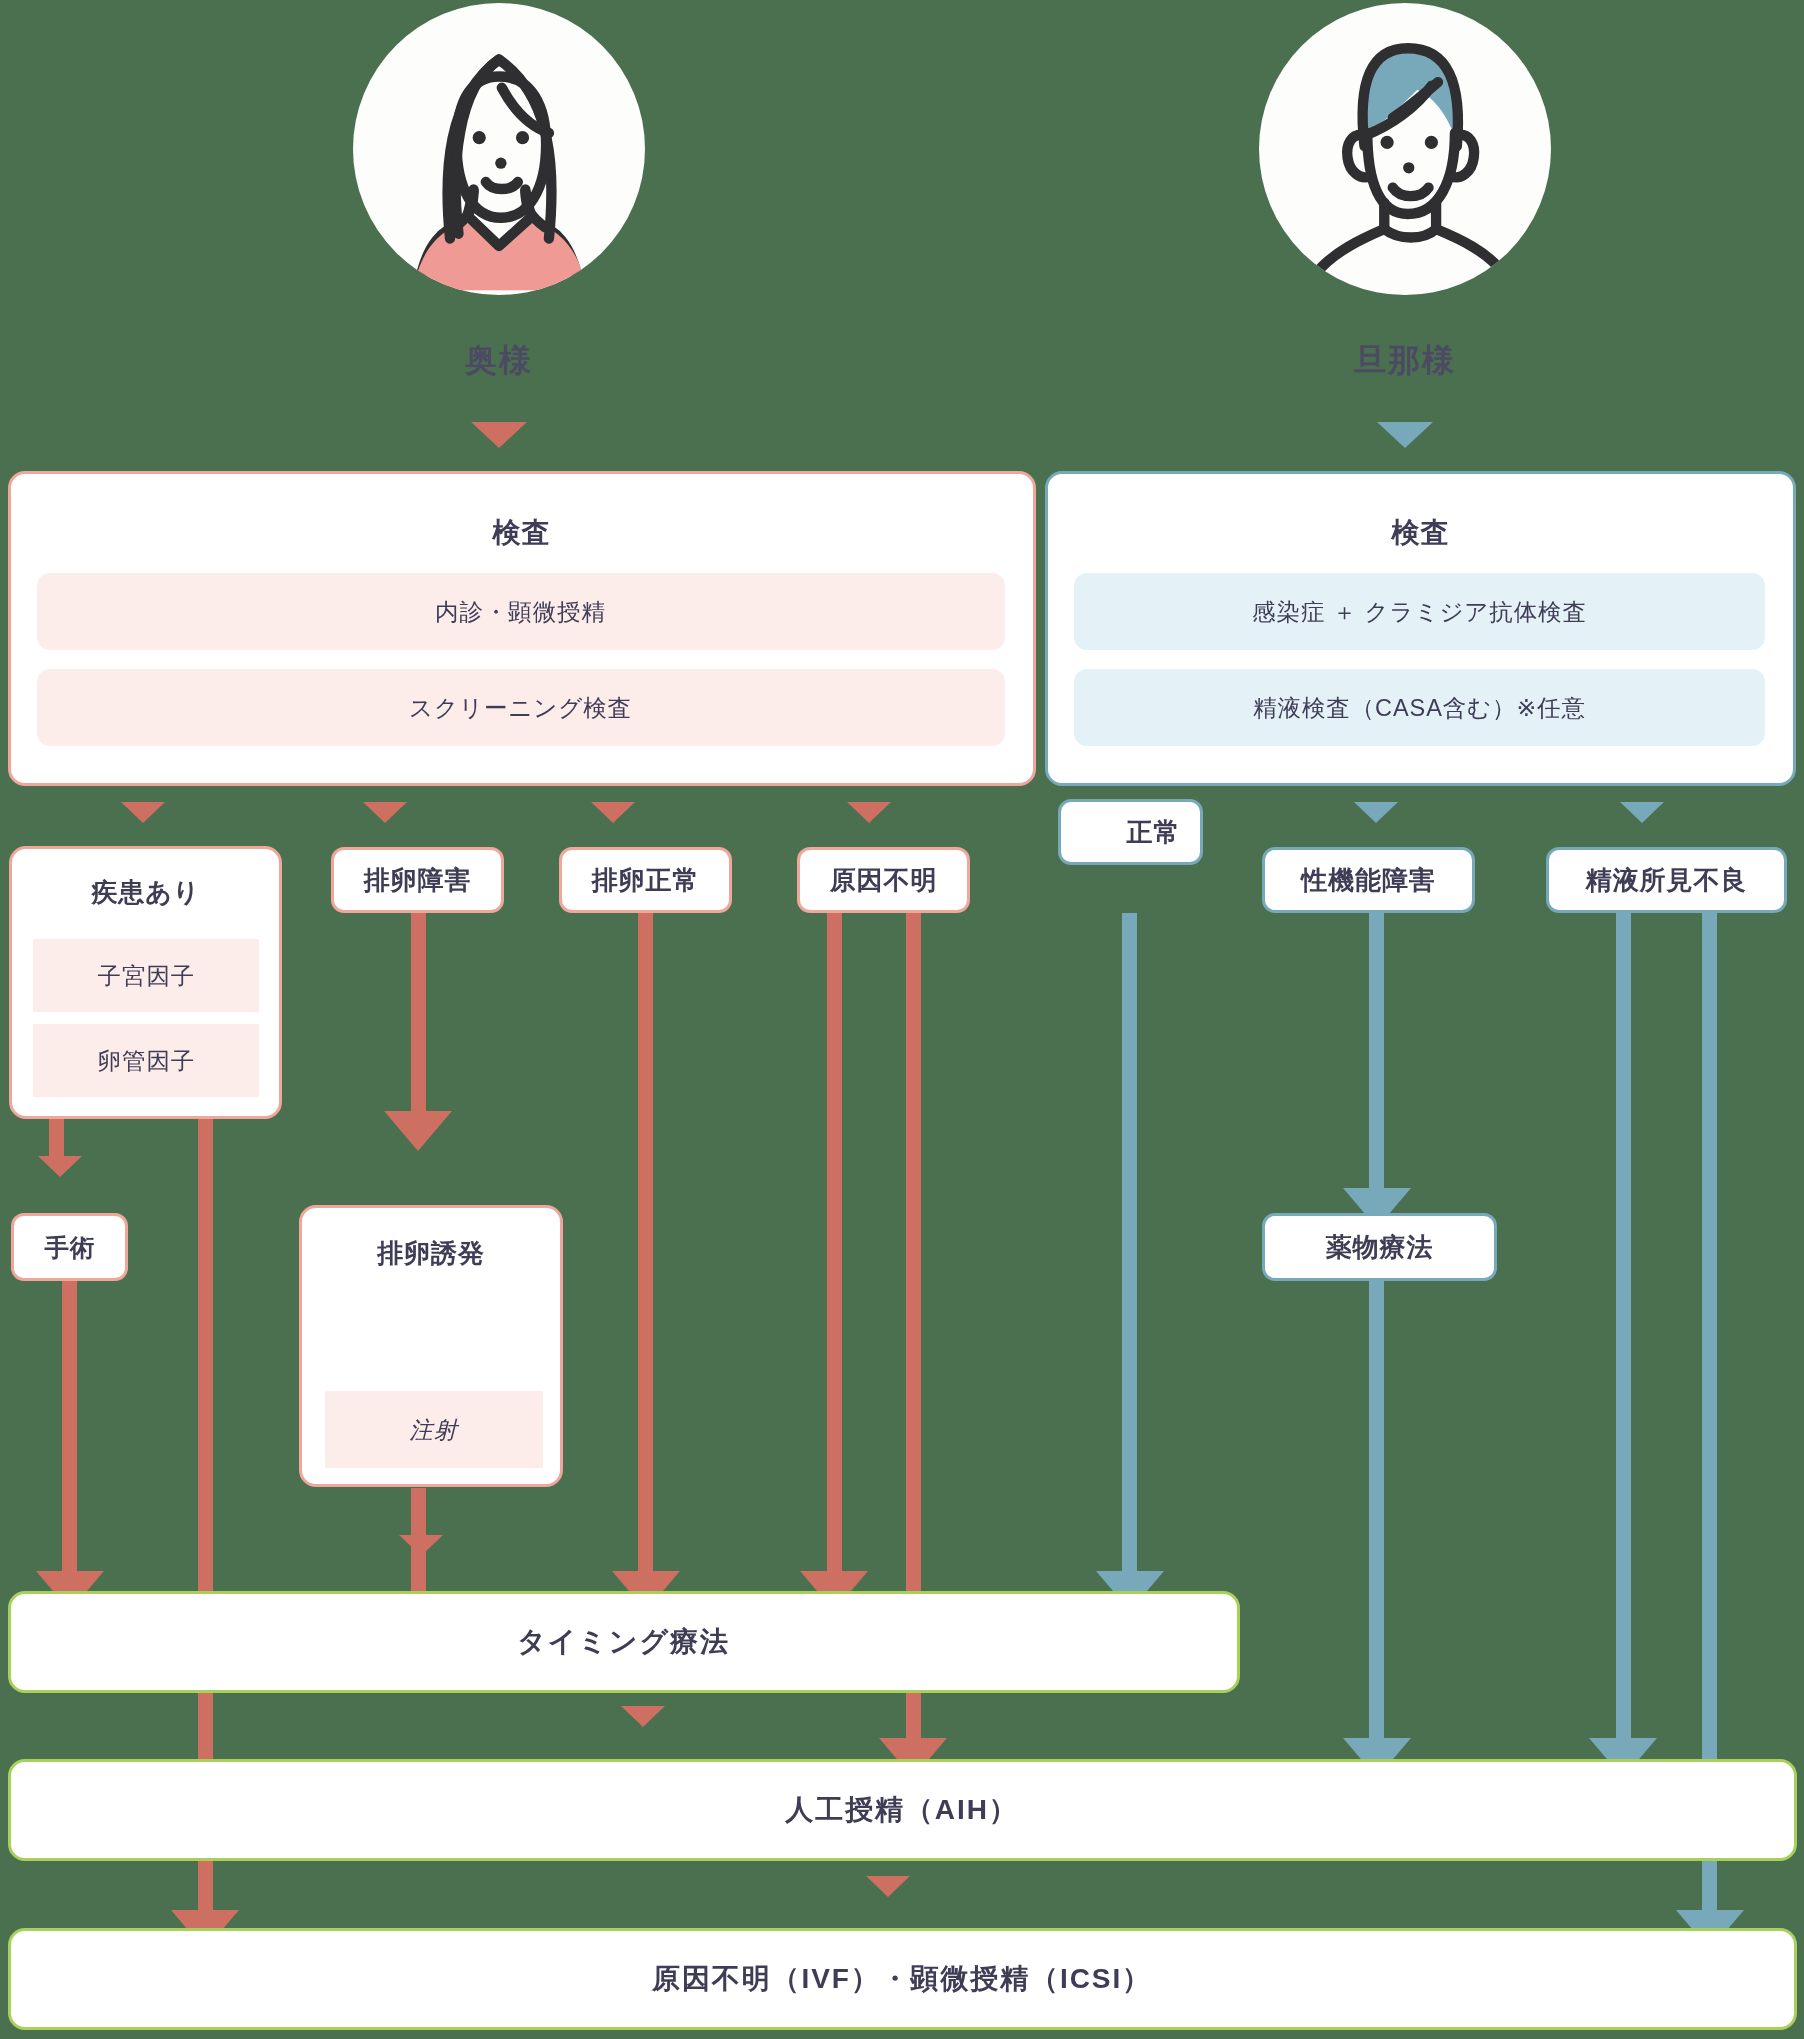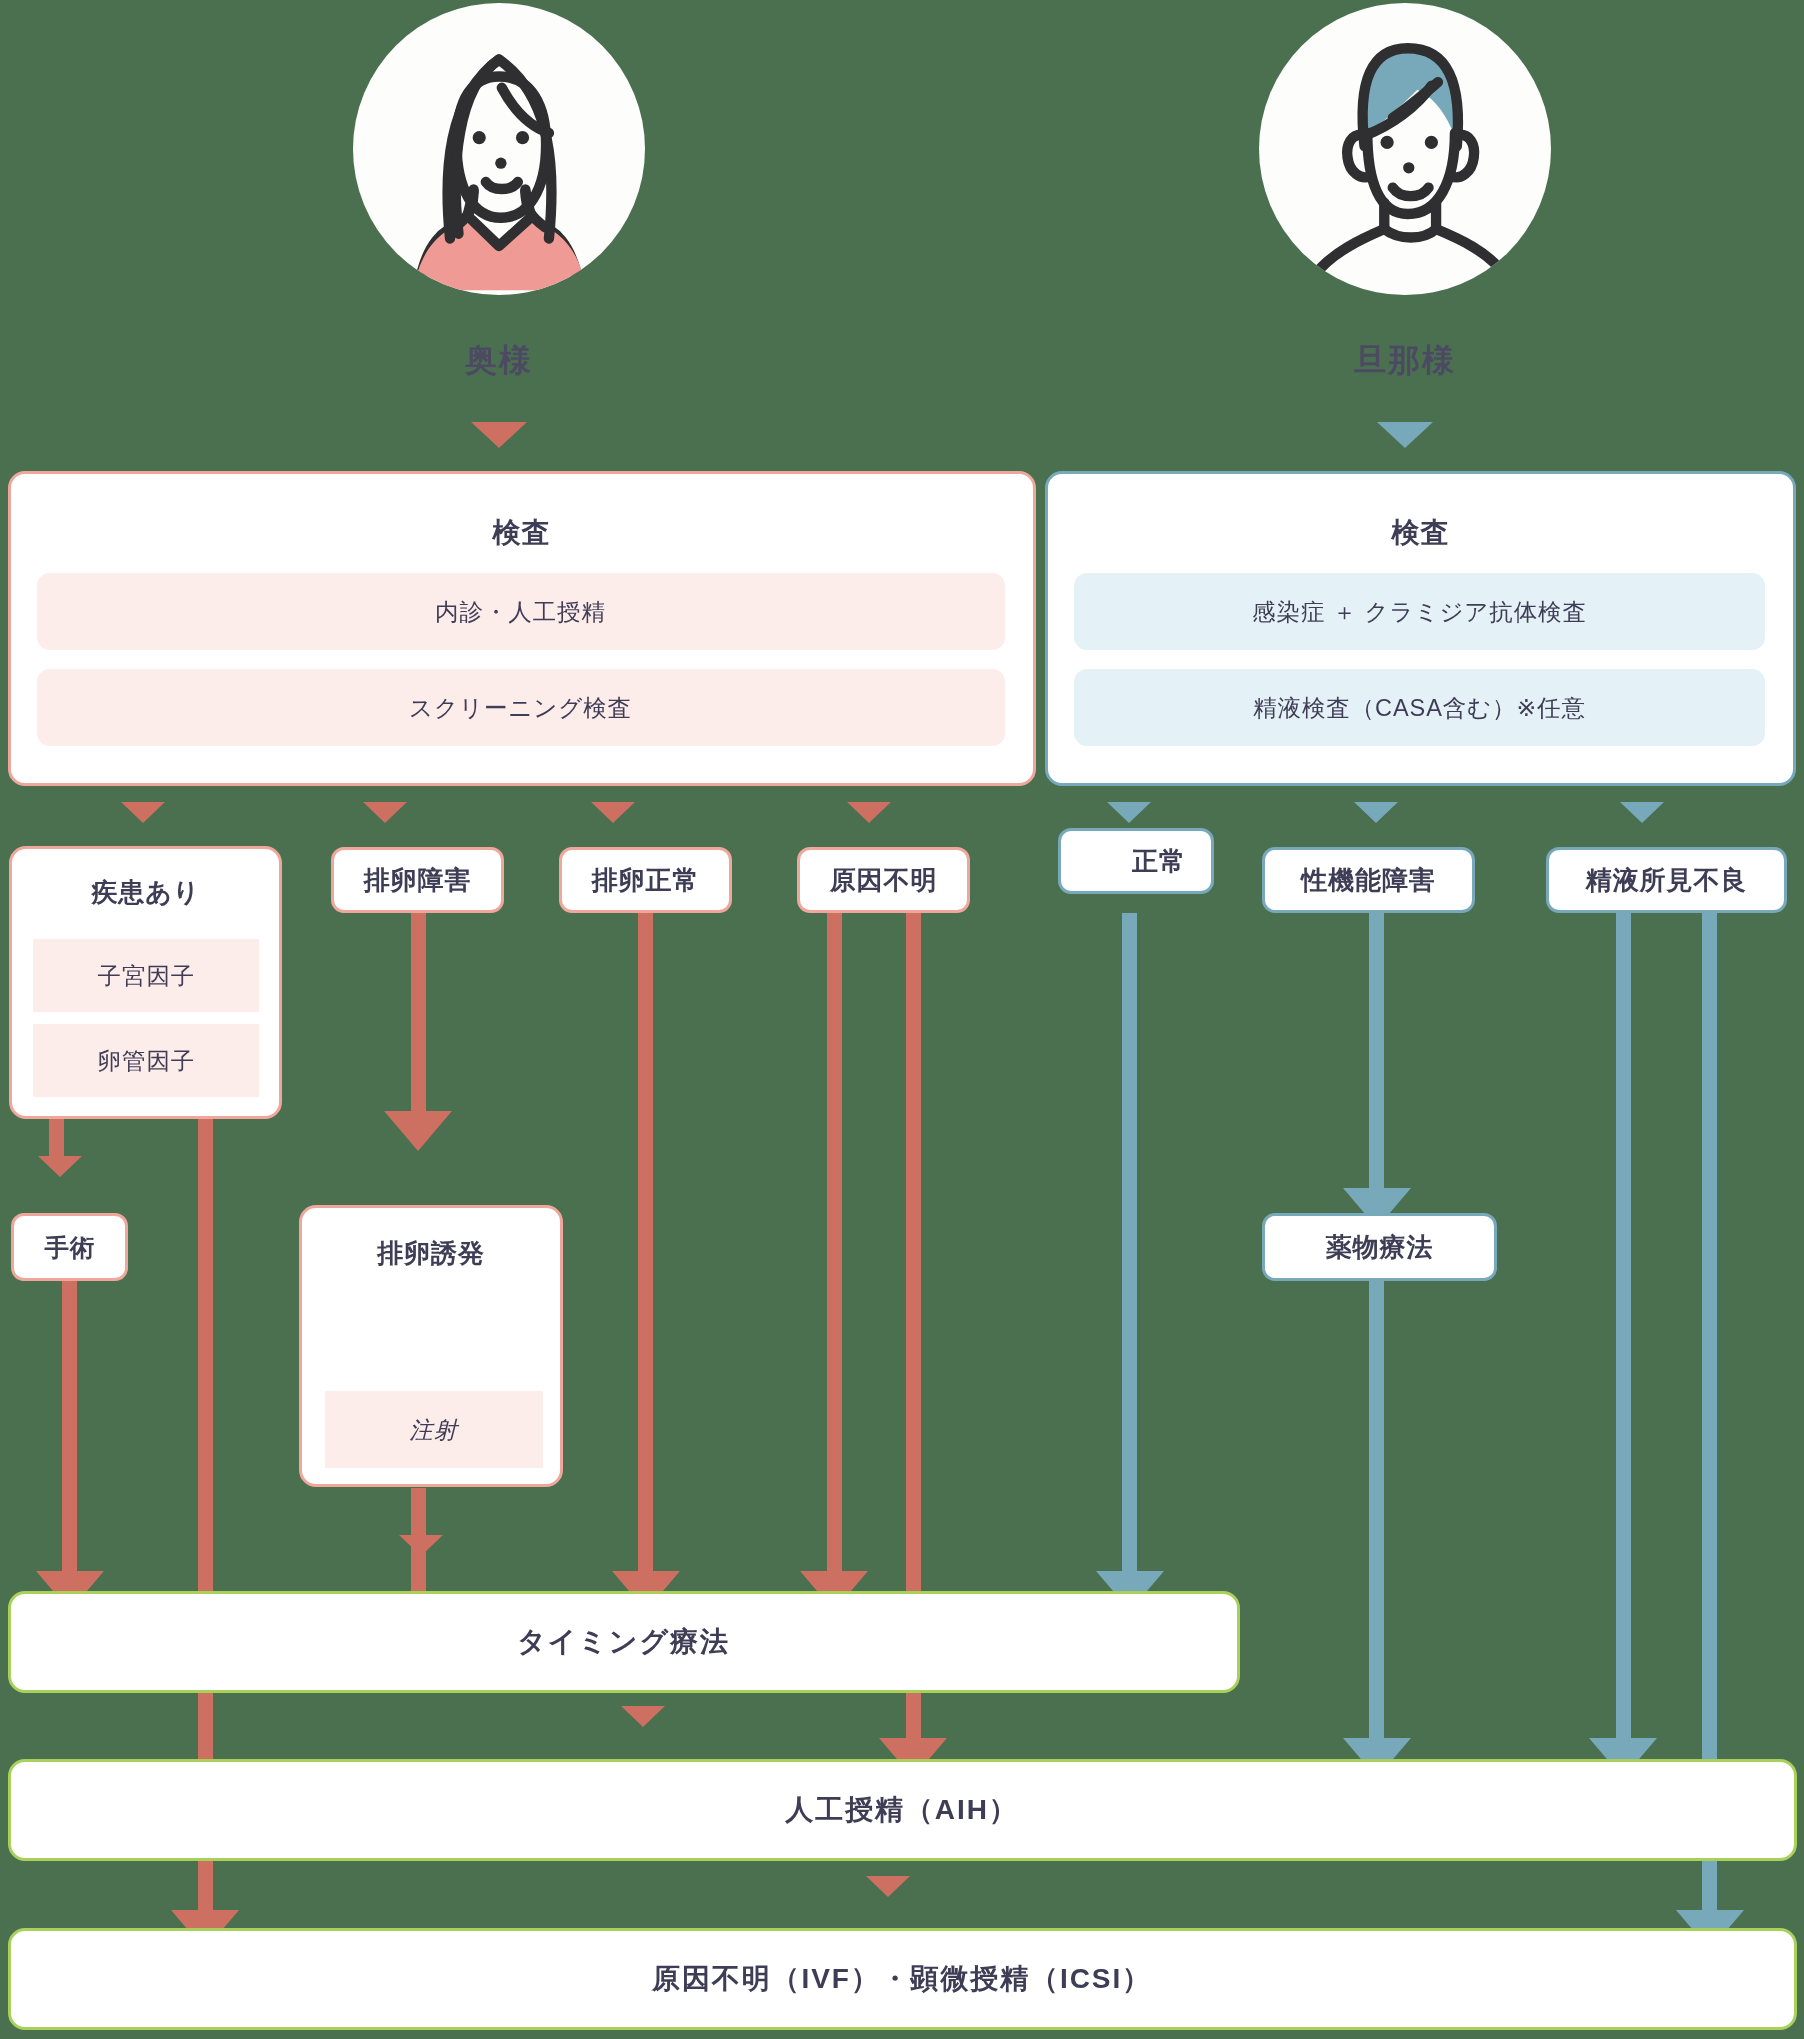--- a/index.html
+++ b/index.html
@@ -138,21 +138,21 @@
   </div>
 
   <div class="person-label" style="left:353px;top:339px;">奥様</div>
   <div class="person-label" style="left:1259px;top:339px;">旦那様</div>
 
   <div class="tri tri-r" style="left:471px;top:422px;"></div>
   <div class="tri tri-b" style="left:1377px;top:422px;"></div>
 
   <div class="panel pink" style="left:7.5px;top:471px;width:1028px;height:315px;">
     <div class="panel-title" style="margin-top:40px;">検査</div>
-    <div class="chip pink" style="position:absolute;left:26px;top:99px;width:968px;height:77px;">内診・人工授精</div>
+    <div class="chip pink" style="position:absolute;left:26px;top:99px;width:968px;height:77px;">内診・顕微授精</div>
     <div class="chip pink" style="position:absolute;left:26px;top:195px;width:968px;height:77px;">スクリーニング検査</div>
   </div>
 
   <div class="panel blue" style="left:1045px;top:471px;width:751px;height:315px;">
     <div class="panel-title" style="margin-top:40px;">検査</div>
     <div class="chip blue" style="position:absolute;left:26px;top:99px;width:691px;height:77px;">感染症 ＋ クラミジア抗体検査</div>
     <div class="chip blue" style="position:absolute;left:26px;top:195px;width:691px;height:77px;">精液検査（CASA含む）※任意</div>
   </div>
 
   <div class="tri tri-r tri-sm" style="left:121px;top:802px;"></div>
@@ -166,21 +166,21 @@
   <div class="groupbox pink" style="left:9.4px;top:846px;width:273px;height:273px;">
     <div class="gtitle" style="margin-top:26px;">疾患あり</div>
     <div class="gchip" style="left:21px;top:90px;width:226px;height:73px;">子宮因子</div>
     <div class="gchip" style="left:21px;top:175px;width:226px;height:73px;">卵管因子</div>
   </div>
 
   <div class="pill pink" style="left:331px;top:847px;width:173px;height:66px;">排卵障害</div>
   <div class="pill pink" style="left:559px;top:847px;width:173px;height:66px;">排卵正常</div>
   <div class="pill pink" style="left:797px;top:847px;width:173px;height:66px;">原因不明</div>
 
-  <div class="pill blue" style="left:1058px;top:828px;width:156px;height:66px;padding-left:46px;">正常</div>
+  <div class="pill blue" style="left:1058px;top:799px;width:145px;height:66px;padding-left:46px;">正常</div>
   <div class="pill blue" style="left:1262px;top:847px;width:213px;height:66px;">性機能障害</div>
   <div class="pill blue" style="left:1546px;top:847px;width:241px;height:66px;">精液所見不良</div>
 
   <div class="vline r" style="left:49px;top:1119px;height:45px;"></div>
   <div class="tri tri-r tri-sm" style="left:38px;top:1156px;"></div>
 
   <div class="vline r" style="left:198px;top:1119px;height:812px;"></div>
   <div class="ahead r" style="left:171px;top:1910px;"></div>
 
   <div class="vline r" style="left:411px;top:913px;height:218px;"></div>

